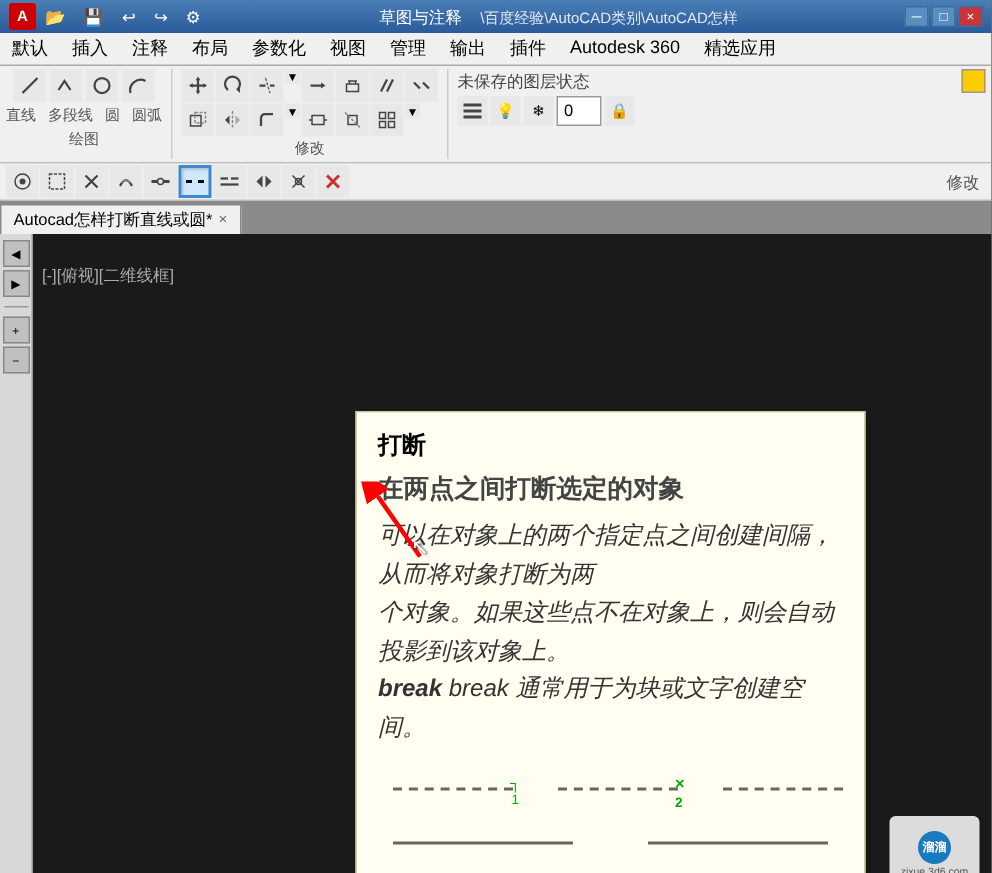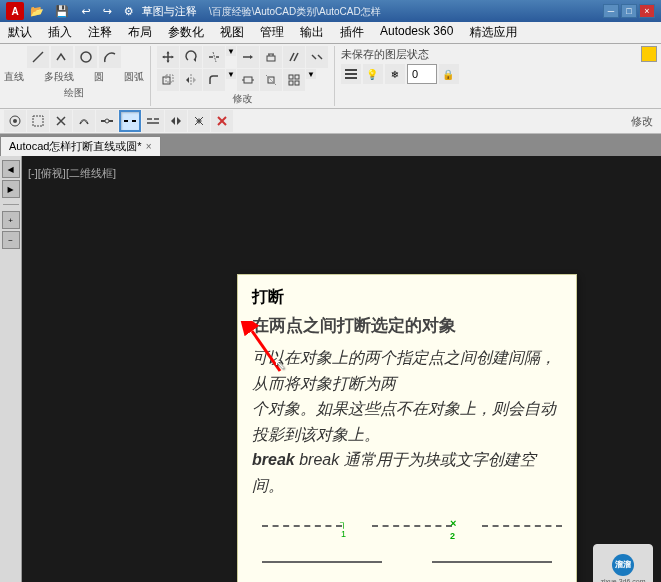--- a/index.html
+++ b/index.html
@@ -16,21 +16,21 @@
       font-size: 12px;
     }
     .title-bar-logo {
       width: 18px; height: 18px;
       background: #cc0000;
       border-radius: 2px;
       display: flex; align-items: center; justify-content: center;
       color: white; font-weight: bold; font-size: 10px;
       margin-right: 6px;
     }
-    .title-bar-text { flex: 1; font-size: 11px; }
+    .title-bar-text { flex: 1; text-align: center; font-size: 11px; }
     .title-bar-controls { display: flex; gap: 2px; }
     .title-btn {
       width: 16px; height: 14px;
       background: #5a8ec0;
       border: 1px solid #3a6ea0;
       color: white;
       font-size: 9px;
       display: flex; align-items: center; justify-content: center;
       cursor: pointer;
     }
@@ -116,21 +116,21 @@
 
     
     .drawing-area {
       flex: 1;
       background: #1a1a1a;
       position: relative;
       overflow: hidden;
     }
     .drawing-label {
       position: absolute;
-      top: 10px;
+      top: 20px;
       left: 6px;
       color: #aaa;
       font-size: 11px;
     }
 
     
     .big-cn-text {
       position: absolute;
       right: 10px;
       top: 50%;
@@ -323,21 +323,21 @@
             <circle cx="7" cy="7" r="5" stroke="#444" stroke-width="1.5" fill="none"></circle>
           </svg>
       </div>
 
       <div class="tb-btn" title="圆弧">
         <svg width="14" height="14">
             <path d="M2,12 A7,7 0 0,1 12,4" stroke="#444" stroke-width="1.5" fill="none"></path>
           </svg>
       </div>
     </div>
-    <div style="font-size:10px;color:#555;display:flex;gap:20px;margin-top:1px;">
+    <div style="font-size:10px;color:#555;display:flex;gap:8px;margin-top:1px;">
       <span style="font-size:10px;">直线</span>
       <span style="font-size:10px;">多段线</span>
       <span style="font-size:10px;">圆</span>
       <span style="font-size:10px;">圆弧</span>
     </div>
     <div style="font-size:10px;color:#555;margin-top:2px;">绘图</div>
   </div>
 
   <div style="display:flex;flex-direction:column;align-items:flex-start;border-right:1px solid #ccc;padding-right:6px;margin-right:4px;">
     <div style="display:flex;gap:1px;margin-bottom:1px;">

